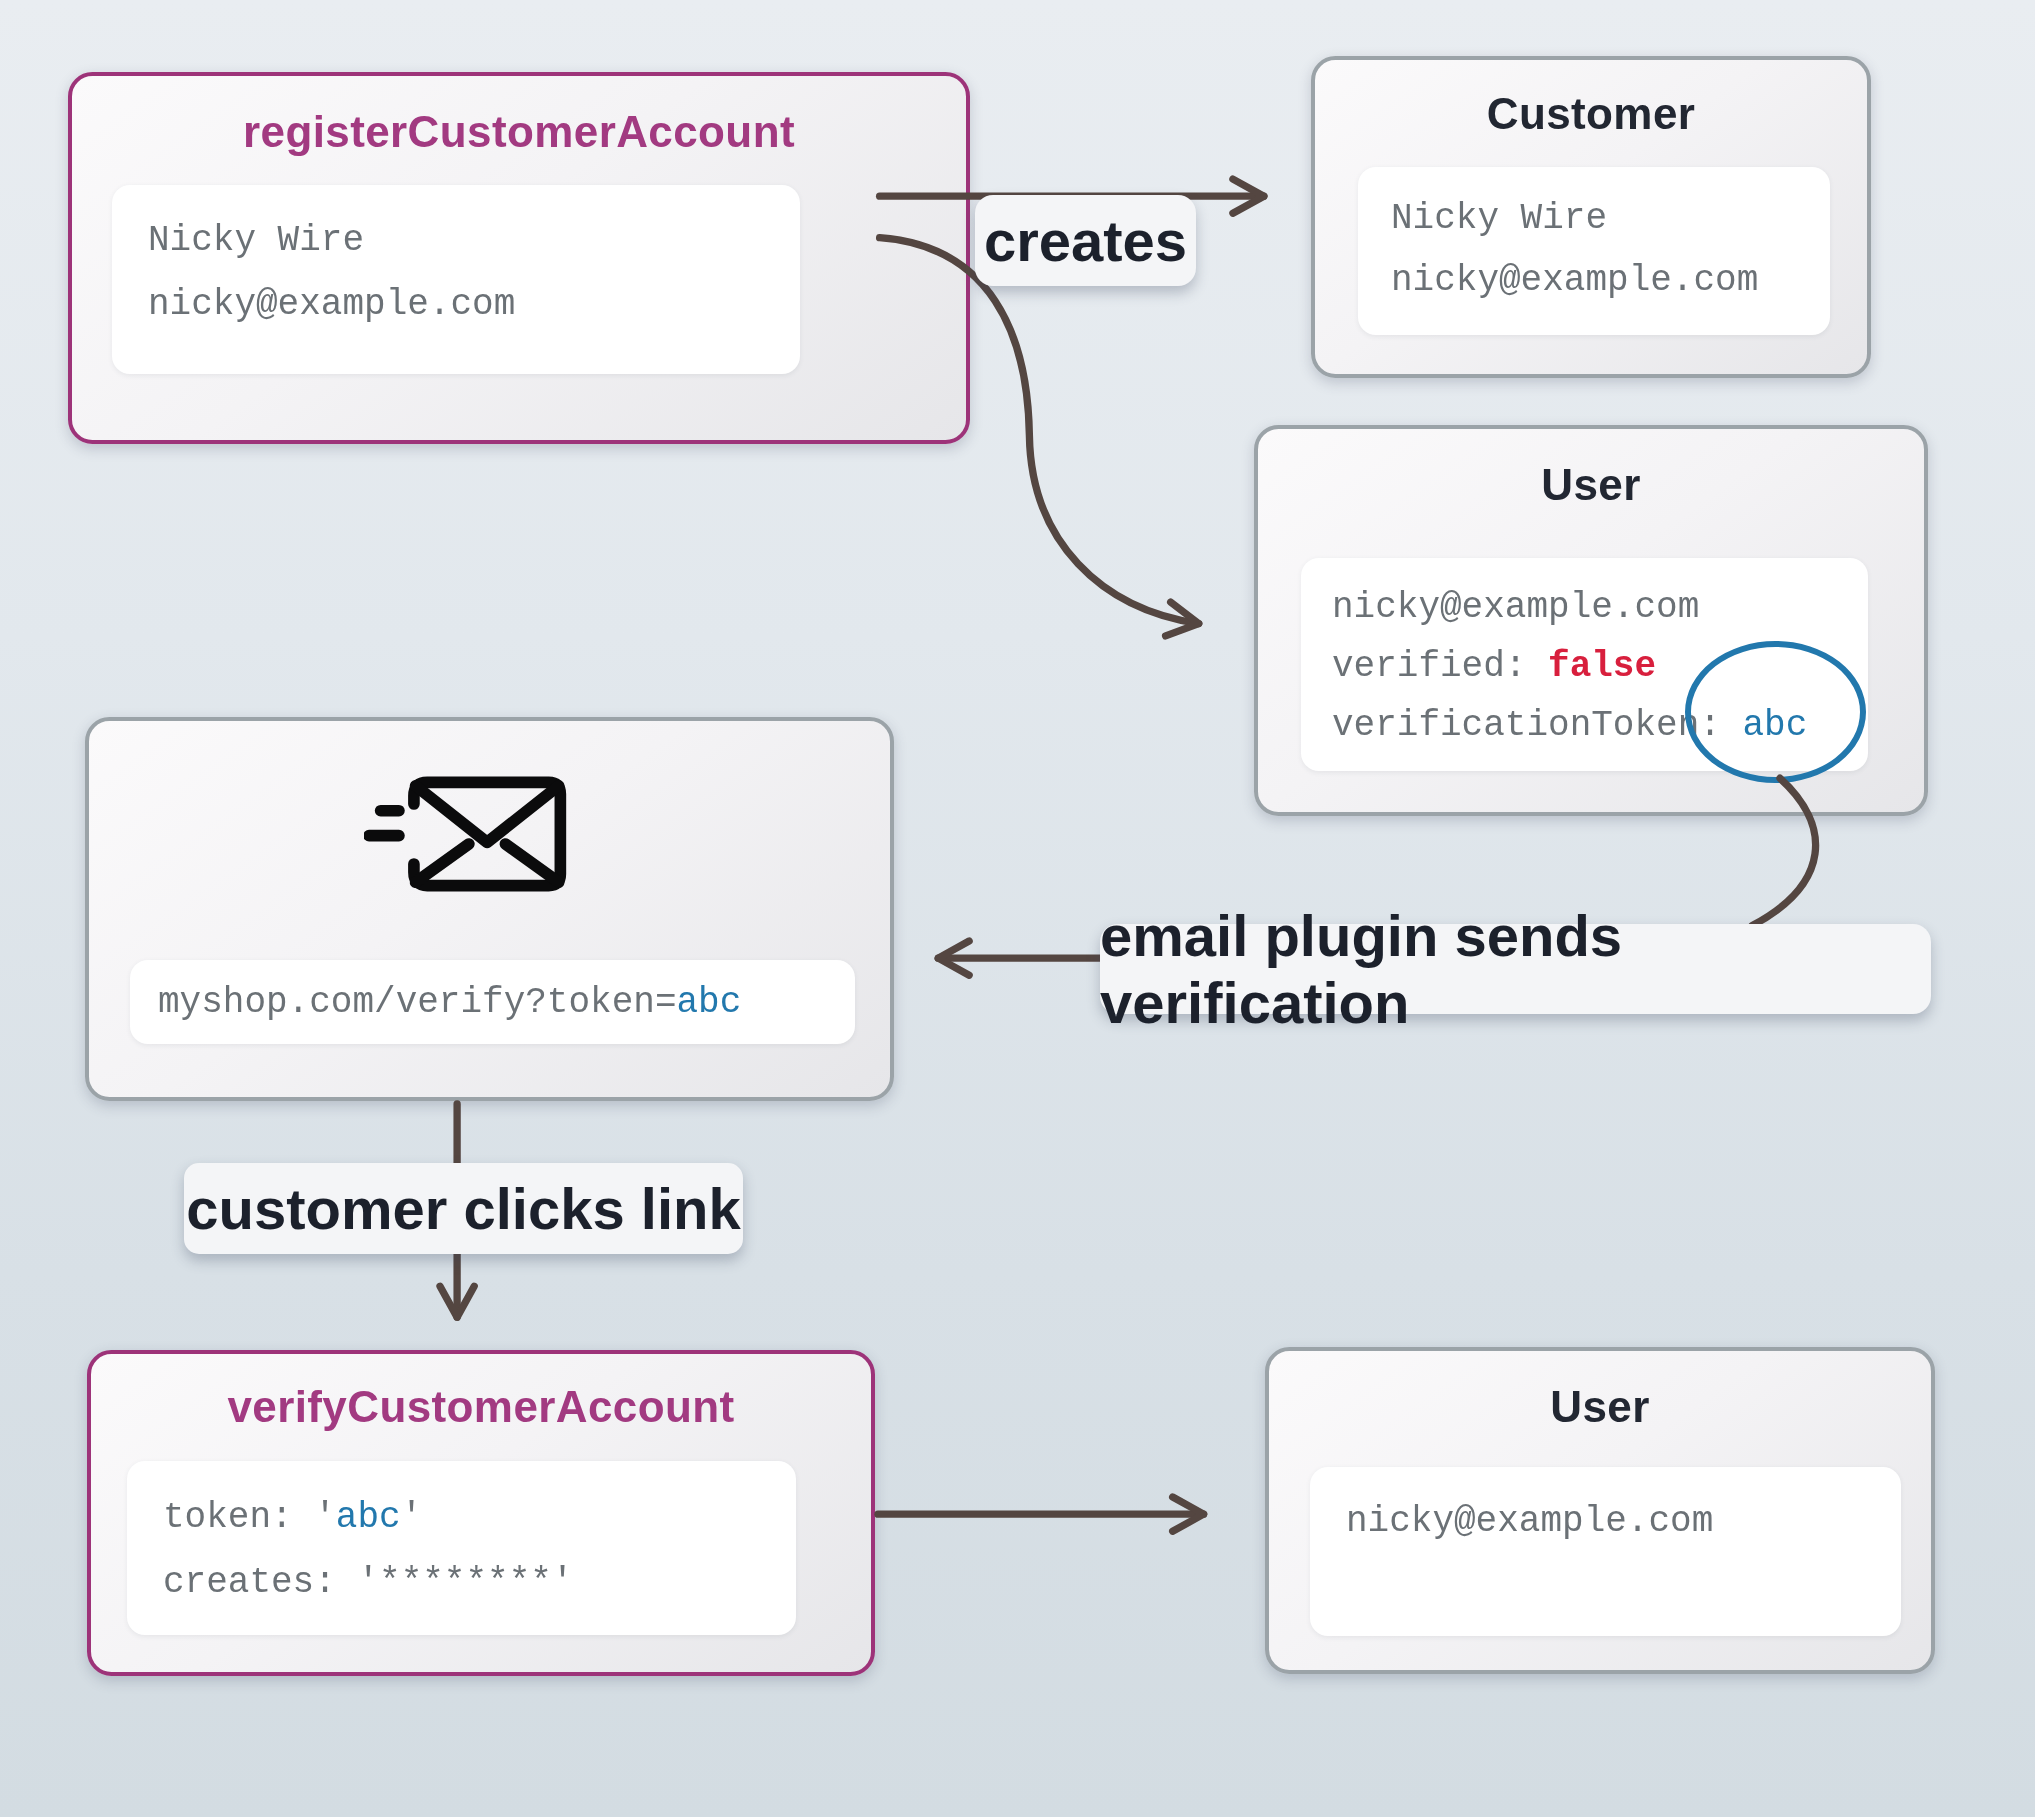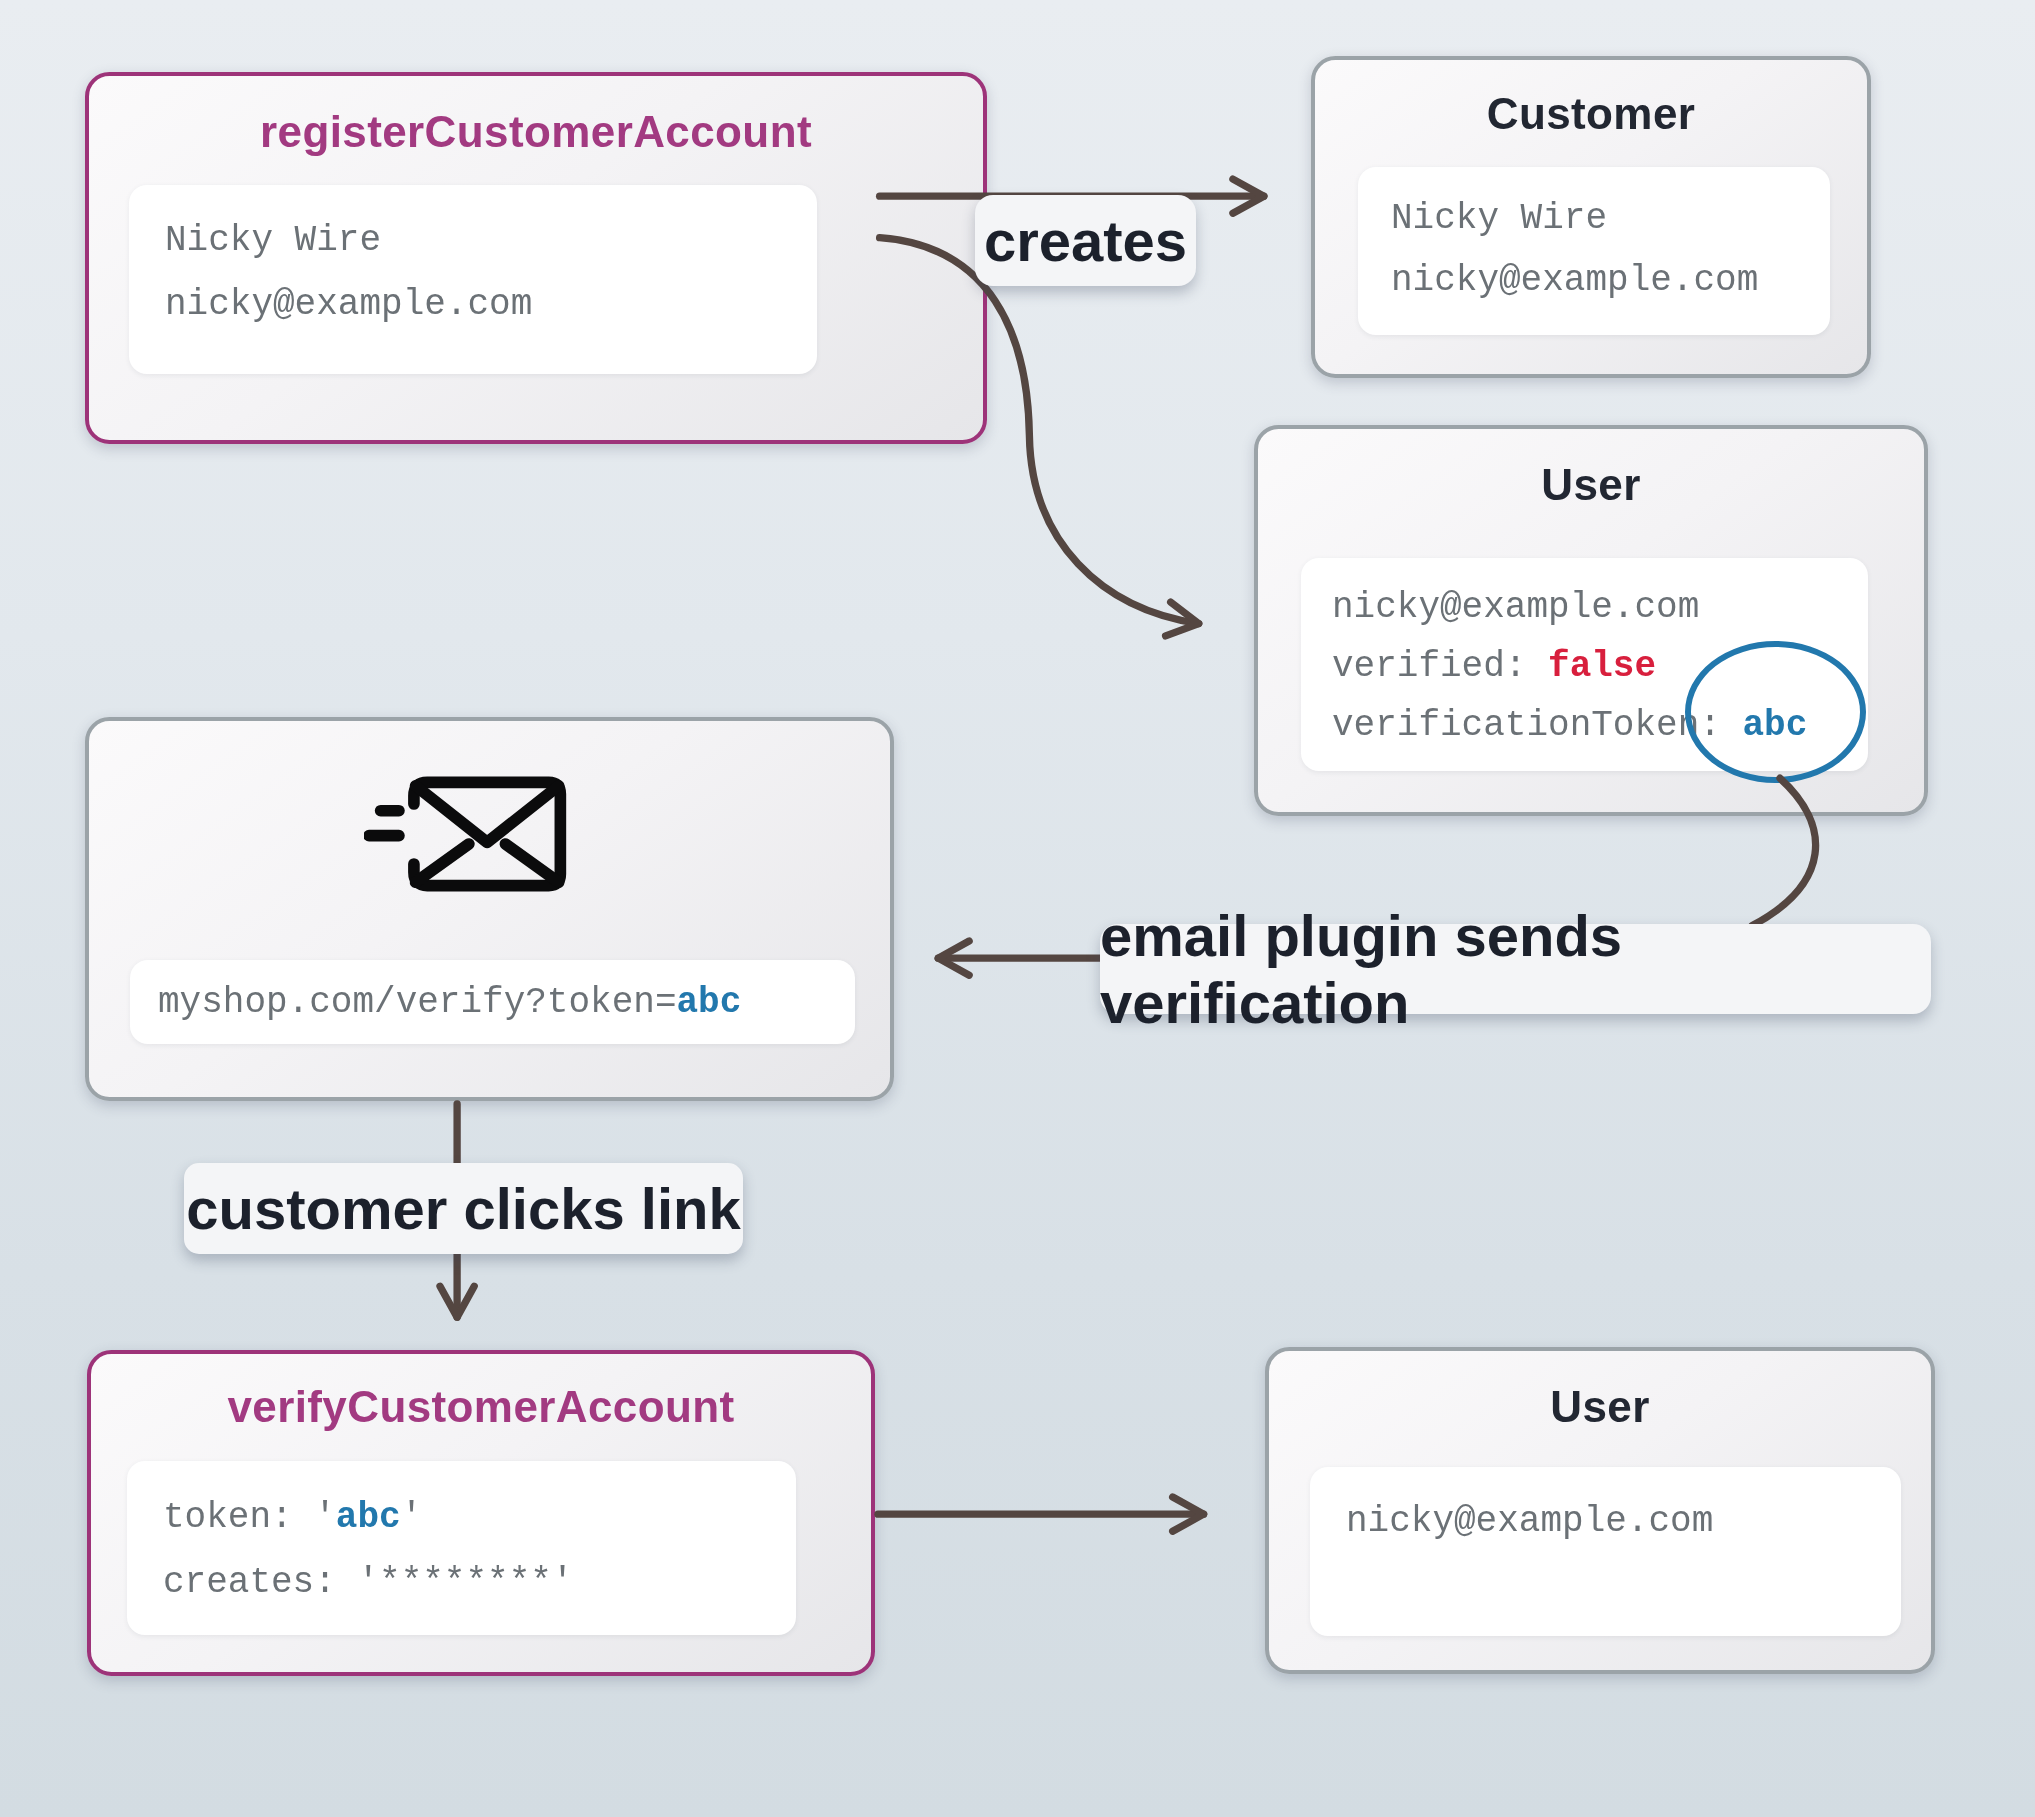--- a/index.html
+++ b/index.html
@@ -42,24 +42,24 @@
   .inner{
     position:absolute;box-sizing:border-box;background:#ffffff;border-radius:18px;
     box-shadow:0 1.6px 5.7px rgba(40,50,70,.07);
   }
   .mono-line{
     font-family:"Liberation Mono",monospace;font-size:36px;color:var(--c-mono);
     white-space:pre;
   }
   .val-red{color:var(--c-red);font-weight:700;}
   .val-green{color:var(--c-green);font-weight:700;}
-  .val-blue{color:var(--c-blue);font-weight:700;margin-top:16px;}
+  .val-blue{color:var(--c-blue);font-weight:400;margin-top:16px;}
 
   
-  #node-register{left:85px;top:72px;width:902px;height:372px;}
+  #node-register{left:68px;top:72px;width:902px;height:372px;}
   #node-register .node-title{margin-top:31px;}
   #node-register .inner{left:40px;top:109px;width:688px;height:189px;padding:24.4px 36px;}
   #node-register .mono-line{line-height:64px;}
 
   #node-customer{left:1311px;top:56px;width:560px;height:322px;}
   #node-customer .node-title{margin-top:29px;}
   #node-customer .inner{left:43px;top:107px;width:472px;height:168px;padding:21px 33px;}
   #node-customer .mono-line{line-height:62px;}
 
   #node-user-unverified{left:1254px;top:425px;width:674px;height:391px;}

